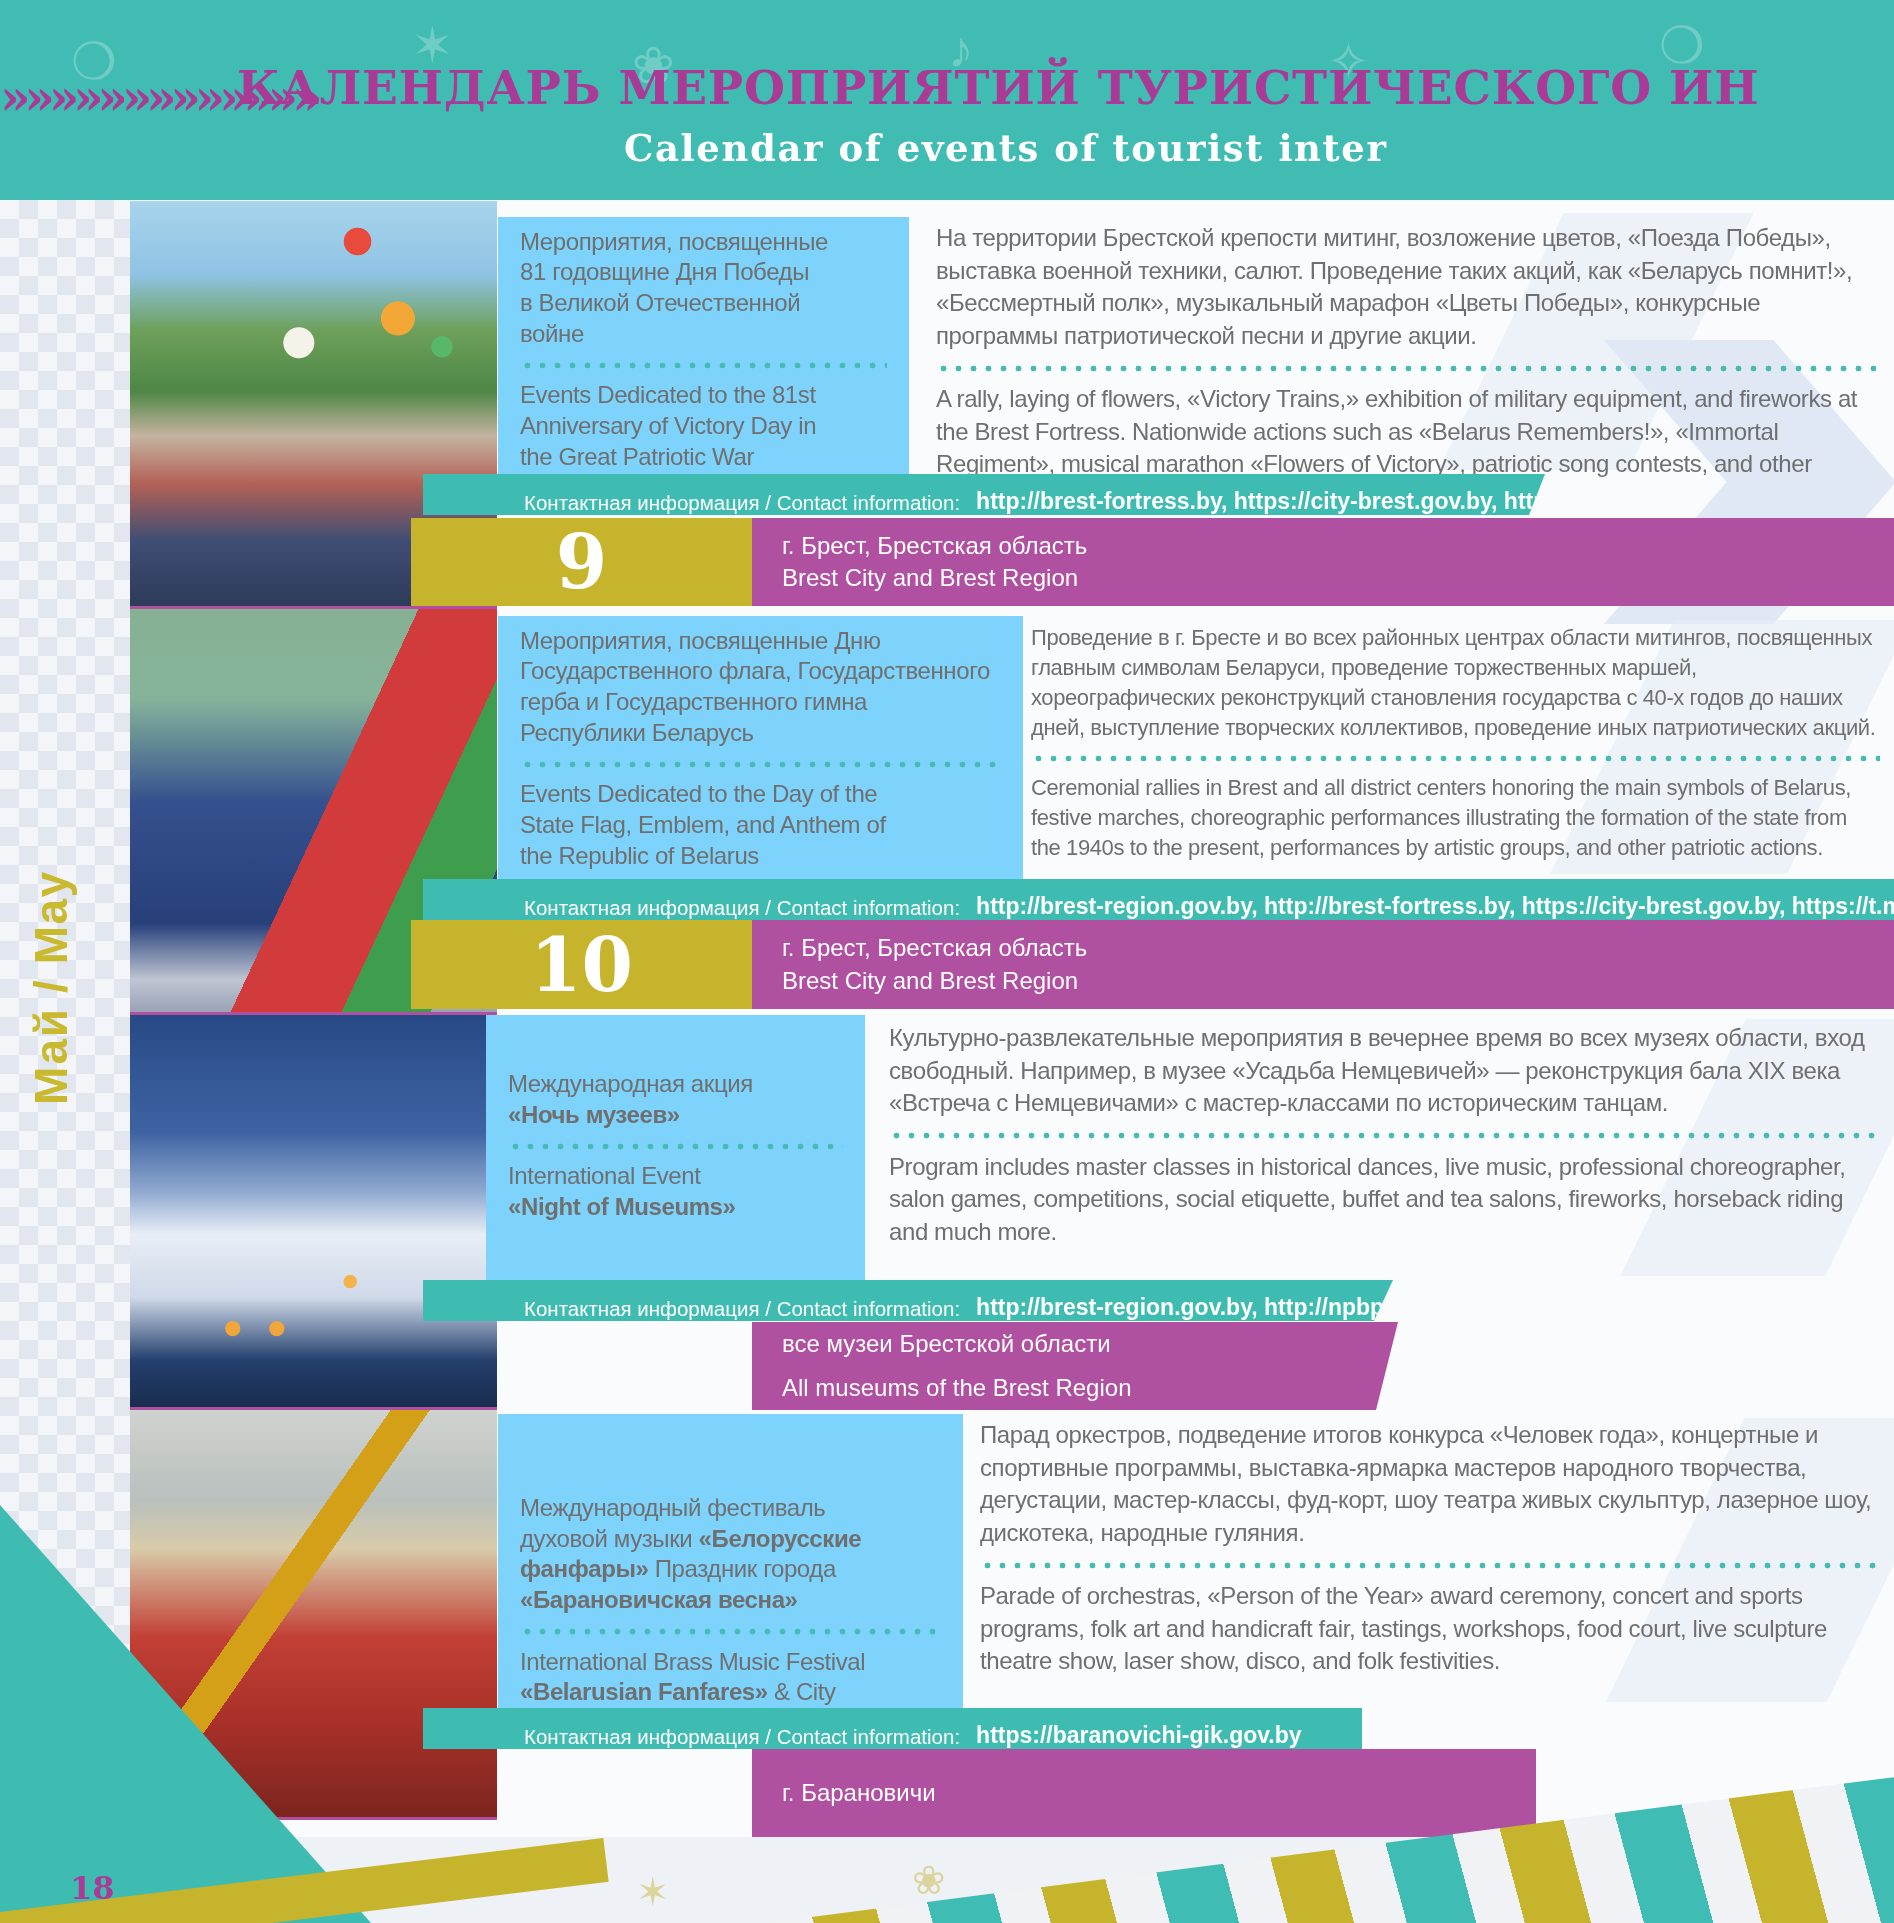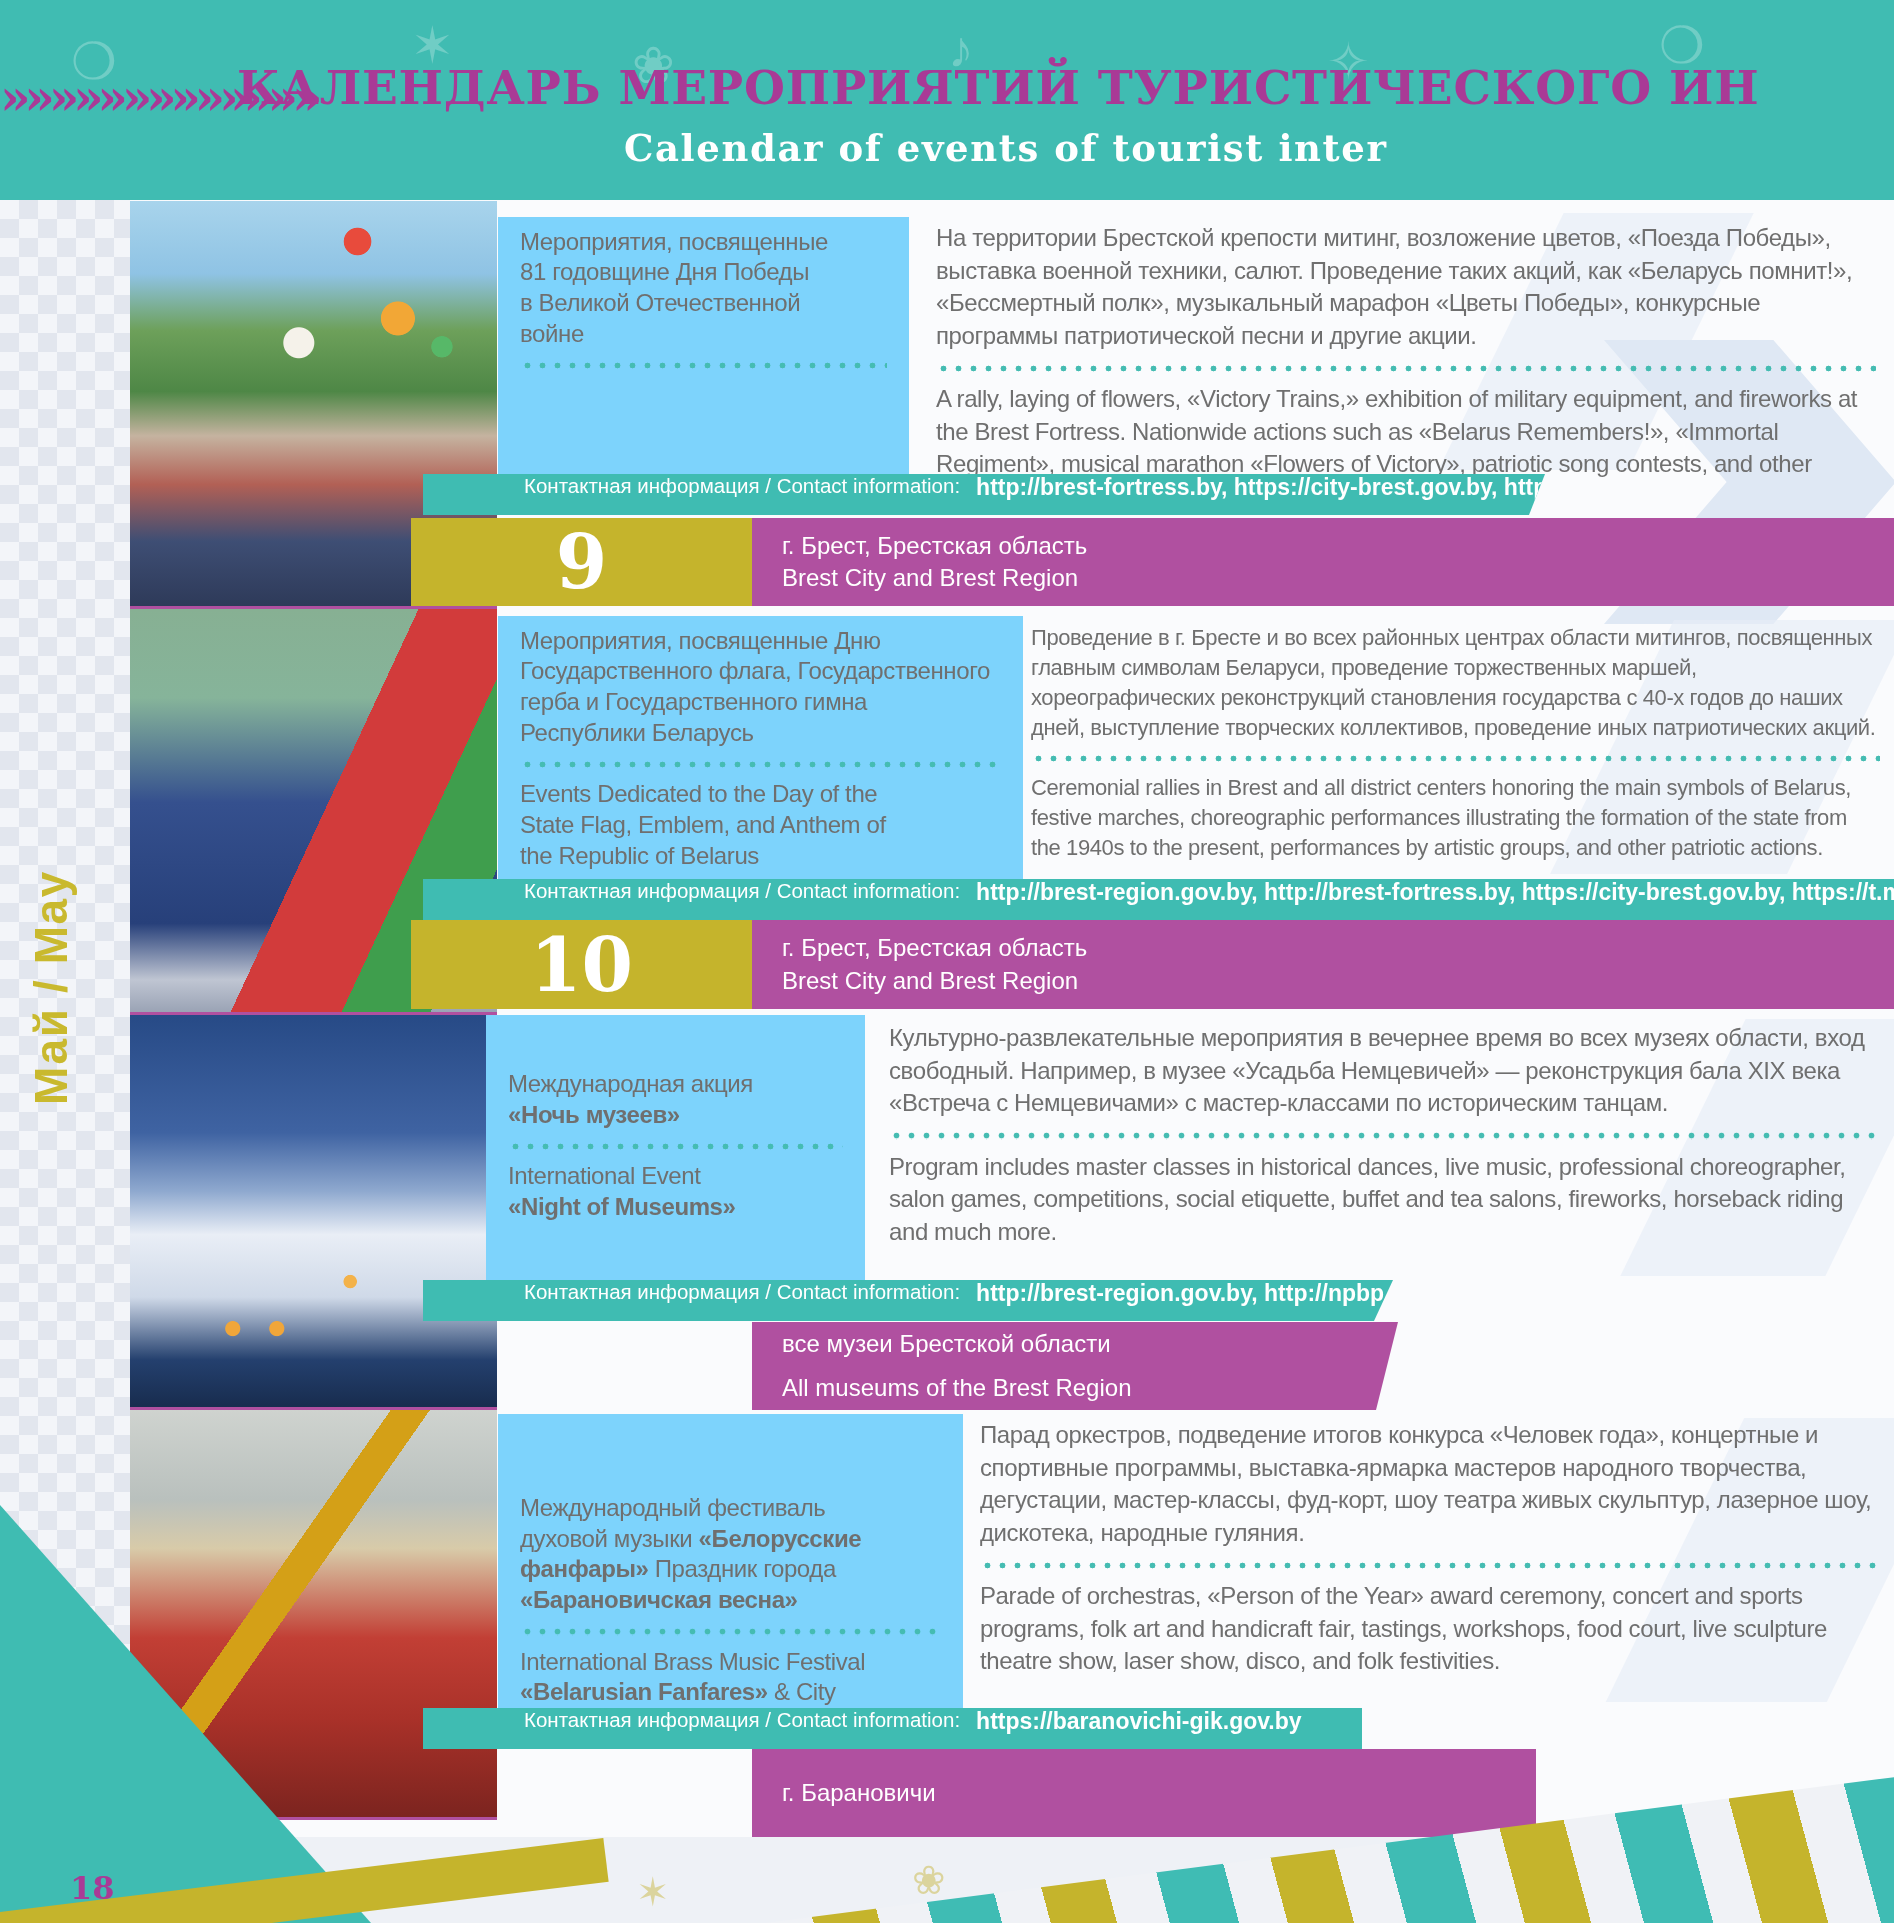--- a/index.html
+++ b/index.html
@@ -82,21 +82,21 @@
   .desc{position:absolute;color:#6f6f6f;}
   .d{font-size:24px;line-height:1.36;letter-spacing:-0.4px;}
   #desc1{left:936px;top:222px;width:940px;}
   #desc2{left:1031px;top:623px;width:849px;}
   #desc2 .d{font-size:22px;}
   #desc3{left:889px;top:1022px;width:988px;}
   #desc4{left:980px;top:1419px;width:897px;}
 
   
   .cbar{position:absolute;height:41px;background:#3fbcb2;color:#ffffff;display:flex;
-      align-items:flex-start;padding-left:101px;box-sizing:border-box;white-space:nowrap;overflow:hidden;}
+      align-items:flex-end;padding-left:101px;box-sizing:border-box;white-space:nowrap;overflow:hidden;}
   #cbar1{left:423px;top:474px;width:1122px;clip-path:polygon(0 0,100% 0,calc(100% - 16px) 100%,0 100%);}
   #cbar2{left:423px;top:879px;width:1472px;}
   #cbar3{left:423px;top:1280px;width:970px;clip-path:polygon(0 0,100% 0,calc(100% - 19px) 100%,0 100%);}
   #cbar4{left:423px;top:1708px;width:939px;}
   .lbl{font-size:20.5px;margin-right:16px;}
   .links{font-size:23px;font-weight:bold;}
 
   
   .gold{position:absolute;left:411px;width:341px;background:#c5b42c;color:#ffffff;display:flex;
       align-items:center;justify-content:center;font-weight:bold;font-family:"DejaVu Serif",serif;}
@@ -138,20 +138,23 @@
   <div class="diag" style="left:1675px;top:1418px;width:221px;height:284px;"></div>
 
   <div id="photo1" class="photo"></div>
   <div id="panel1" class="panel">
     <div class="pi">
       <div class="t">Мероприятия, посвященные
 81 годовщине Дня Победы
 в Великой Отечественной
 войне</div>
       <div class="dotted"></div>
+      <div class="t">Events Dedicated to the 81st
+Anniversary of Victory Day in
+the Great Patriotic War</div>
     </div>
   </div>
   <div id="desc1" class="desc">
     <div class="d">На территории Брестской крепости митинг, возложение цветов, «Поезда Победы», выставка военной техники, салют. Проведение таких акций, как «Беларусь помнит!», «Бессмертный полк», музыкальный марафон «Цветы Победы», конкурсные программы патриотической песни и другие акции.</div>
     <div class="dotted"></div>
     <div class="d">A rally, laying of flowers, «Victory Trains,» exhibition of military equipment, and fireworks at the Brest Fortress. Nationwide actions such as «Belarus Remembers!», «Immortal Regiment», musical marathon «Flowers of Victory», patriotic song contests, and other commemorative events.</div>
   </div>
   <div id="cbar1" class="cbar">
     <span class="lbl">Контактная информация / Contact information:</span>
     <span class="links">http://brest-fortress.by, https://city-brest.gov.by, https://t.me/brestgik</span>

